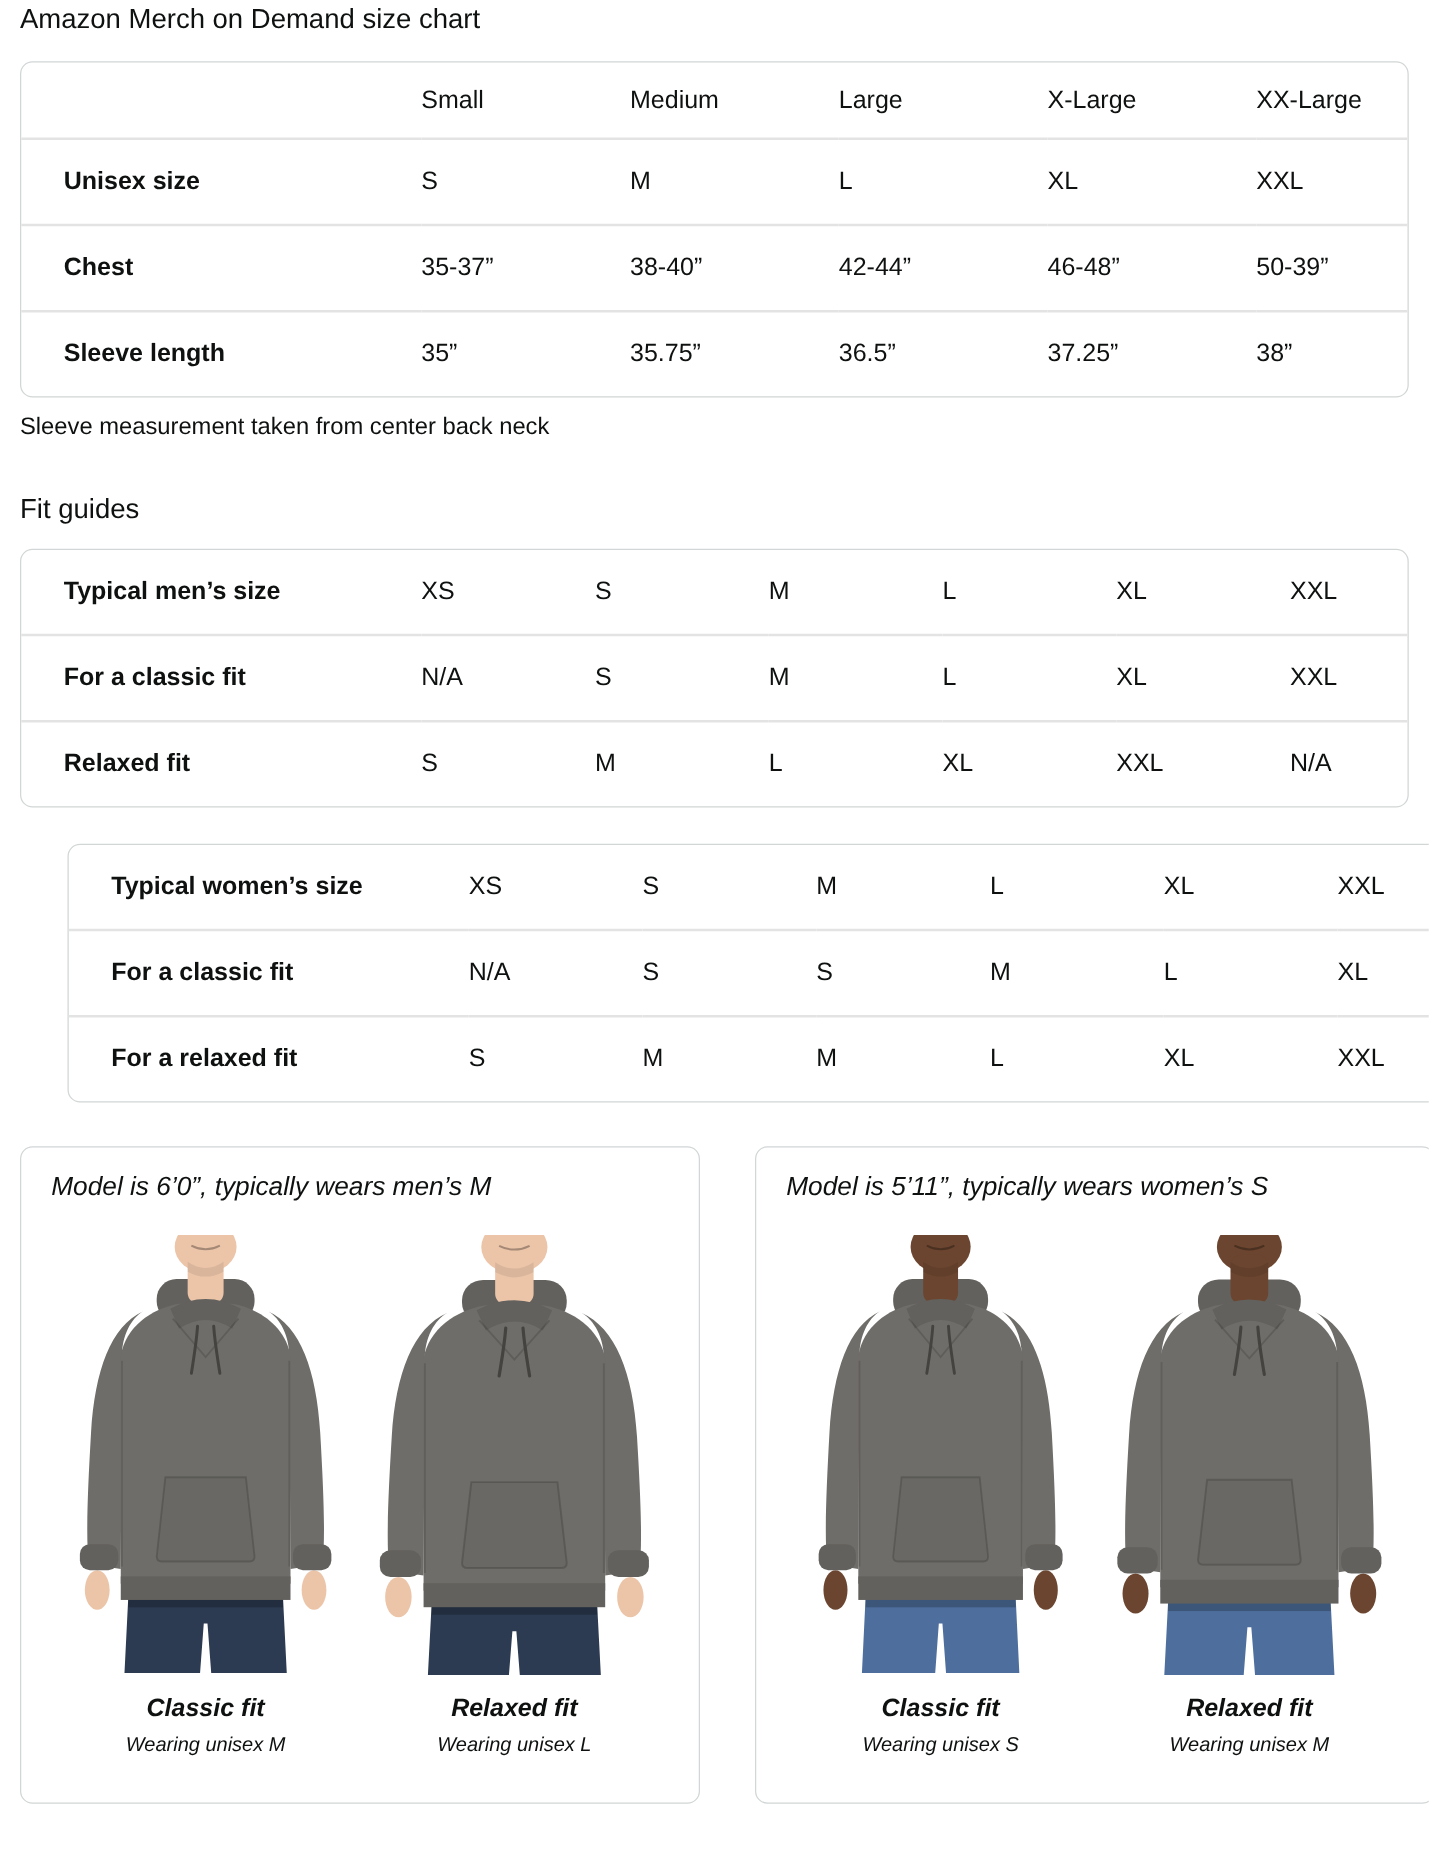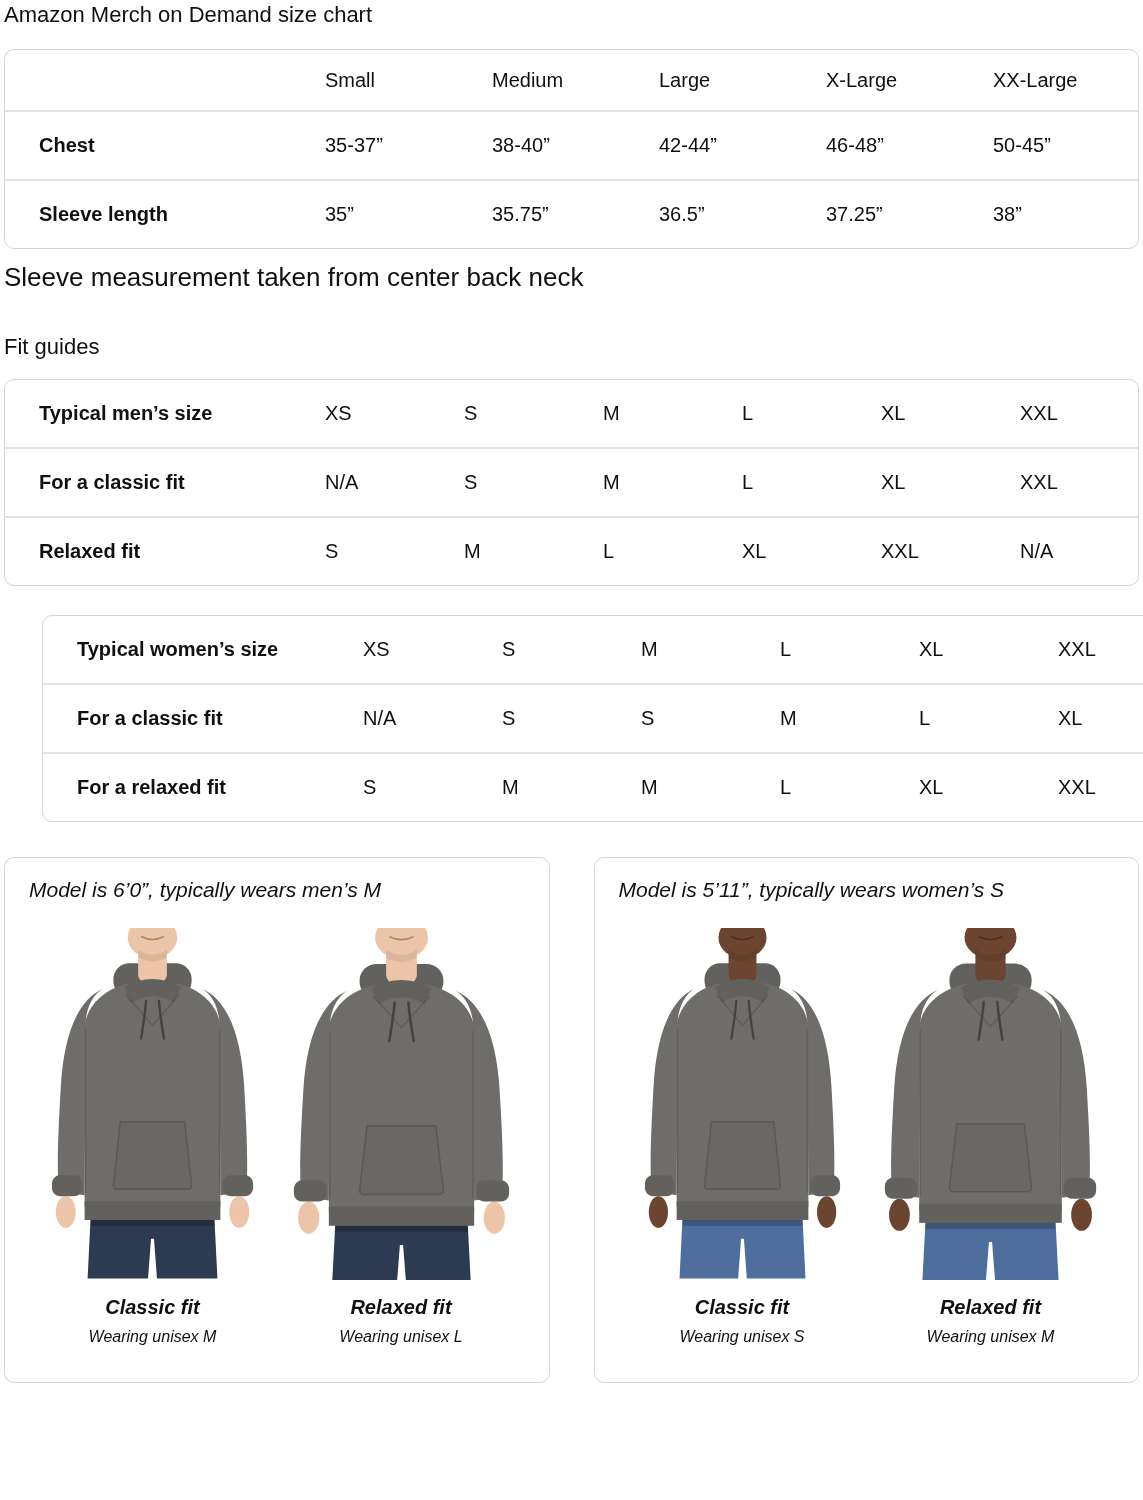--- a/index.html
+++ b/index.html
@@ -13,21 +13,21 @@
     --skin-men:#ecc5a9;
     --skin-women:#6b452f;
   }
   html,body{margin:0;padding:0;background:#fff;}
   body{
     width:1143px;min-height:1500px;
     font-family:"Liberation Sans","DejaVu Sans",sans-serif;
     color:var(--text);
     -webkit-font-smoothing:antialiased;
   }
-  .page{padding:0 4px;box-sizing:border-box;}
+  .page{padding:0 16px;box-sizing:border-box;}
 
   .page-title{
     font-size:22px;font-weight:400;line-height:1.2;
     margin:0 0 21px 0;padding-top:2px;
   }
 
   table.tbl{
     width:100%;
     border-collapse:separate;border-spacing:0;
     border:1.5px solid var(--table-border);
@@ -41,21 +41,21 @@
     border-top:2px solid var(--row-separator);
     overflow:hidden;white-space:nowrap;
   }
   .tbl thead th{height:60px;border-top:none;}
   .tbl tbody tr:first-child th,
   .tbl tbody tr:first-child td{border-top:2px solid var(--row-separator);}
   .tbl.no-head tbody tr:first-child th,
   .tbl.no-head tbody tr:first-child td{border-top:none;}
   .tbl .rowlabel{font-weight:700;padding-left:34px;}
 
-  .note{font-size:26px;margin:13px 0 0 0;}
+  .note{font-size:19px;margin:13px 0 0 0;}
   .section-heading{font-size:22px;font-weight:400;margin:41px 0 19px 0;}
   .mt-gap{margin-top:29px;margin-left:38px;}
 
   .panels{display:flex;gap:44px;margin-top:35px;font-style:italic;}
   .panel{
     flex:1 1 0;
     border:1.5px solid var(--table-border);
     border-radius:10px;
     padding:20px 24px 24px 24px;
     box-sizing:border-box;
@@ -131,26 +131,34 @@
         <th class="rowlabel"></th>
         <th>Small</th>
         <th>Medium</th>
         <th>Large</th>
         <th>X-Large</th>
         <th>XX-Large</th>
       </tr>
     </thead>
     <tbody>
       <tr>
+        <th class="rowlabel">Unisex size</th>
+        <td>S</td>
+        <td>M</td>
+        <td>L</td>
+        <td>XL</td>
+        <td>XXL</td>
+      </tr>
+      <tr>
         <th class="rowlabel">Chest</th>
         <td>35-37”</td>
         <td>38-40”</td>
         <td>42-44”</td>
         <td>46-48”</td>
-        <td>50-45”</td>
+        <td>50-39”</td>
       </tr>
       <tr>
         <th class="rowlabel">Sleeve length</th>
         <td>35”</td>
         <td>35.75”</td>
         <td>36.5”</td>
         <td>37.25”</td>
         <td>38”</td>
       </tr>
     </tbody>

